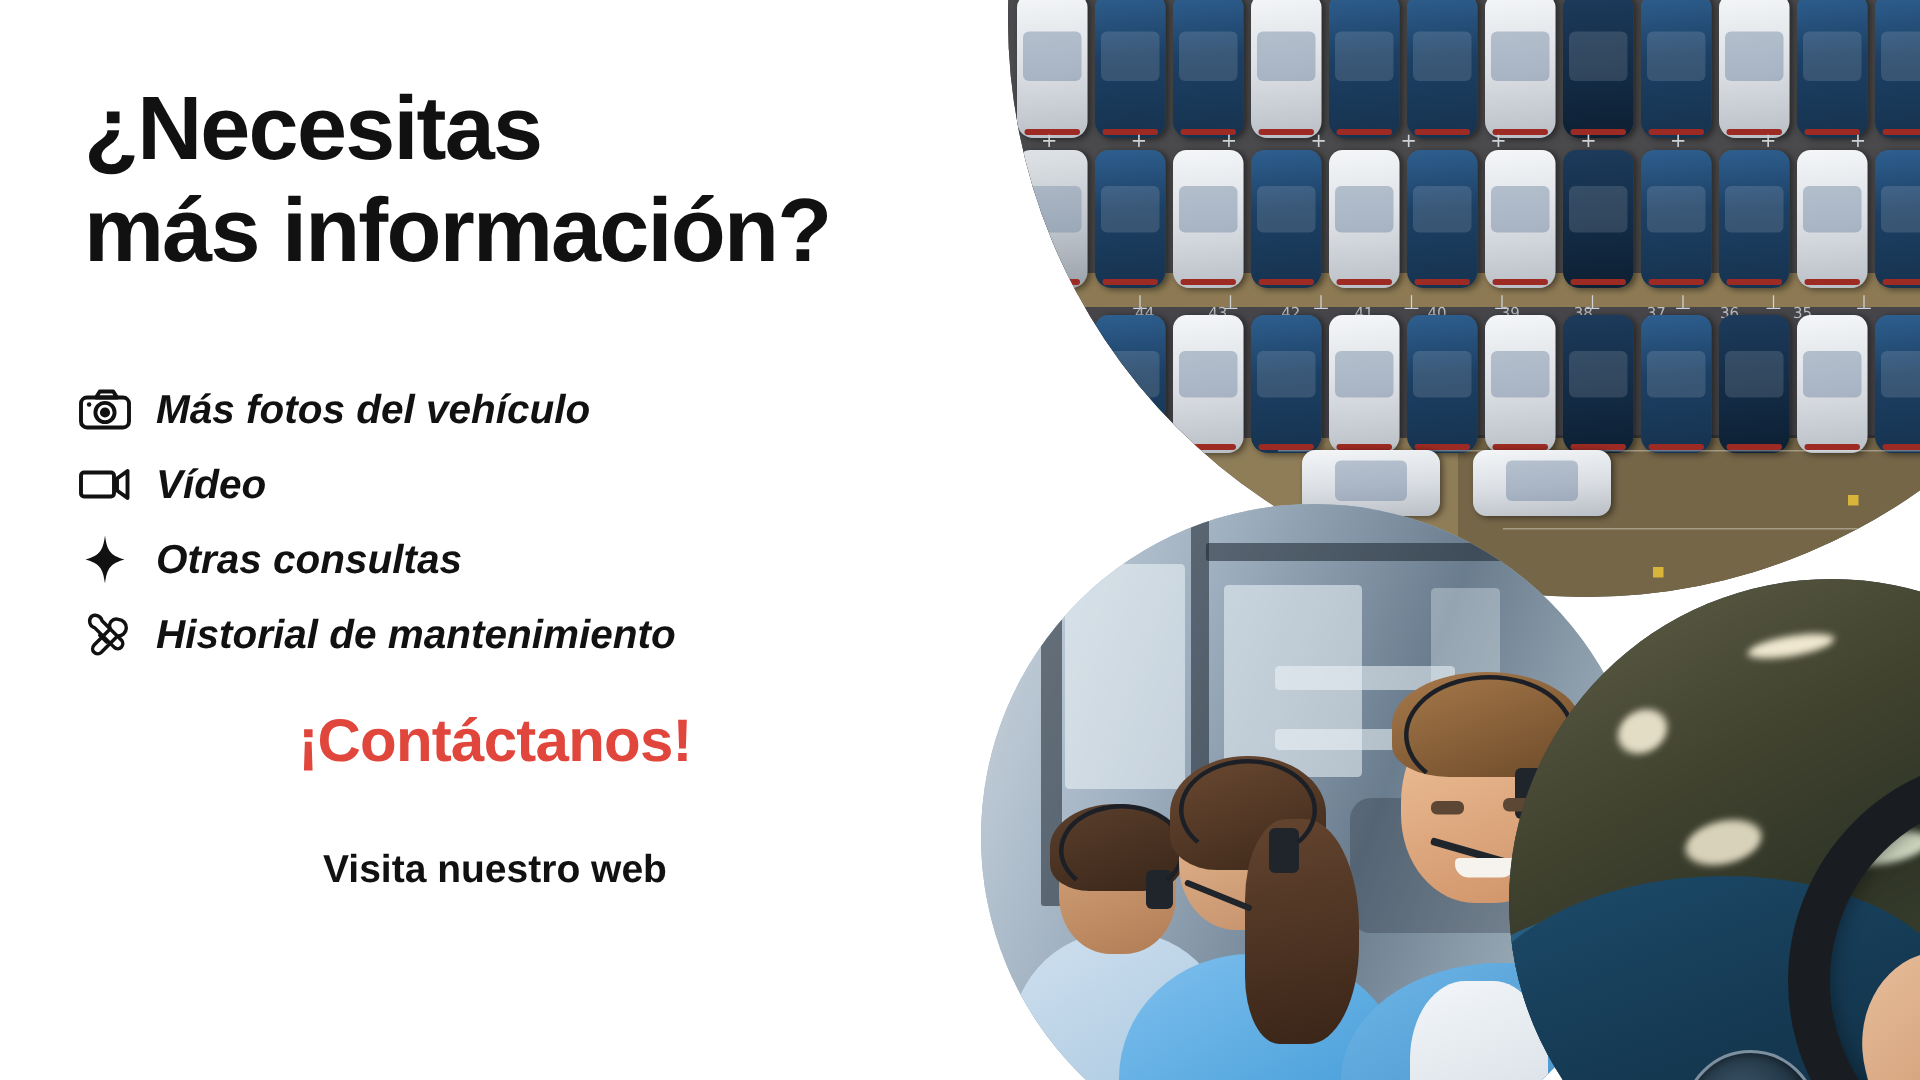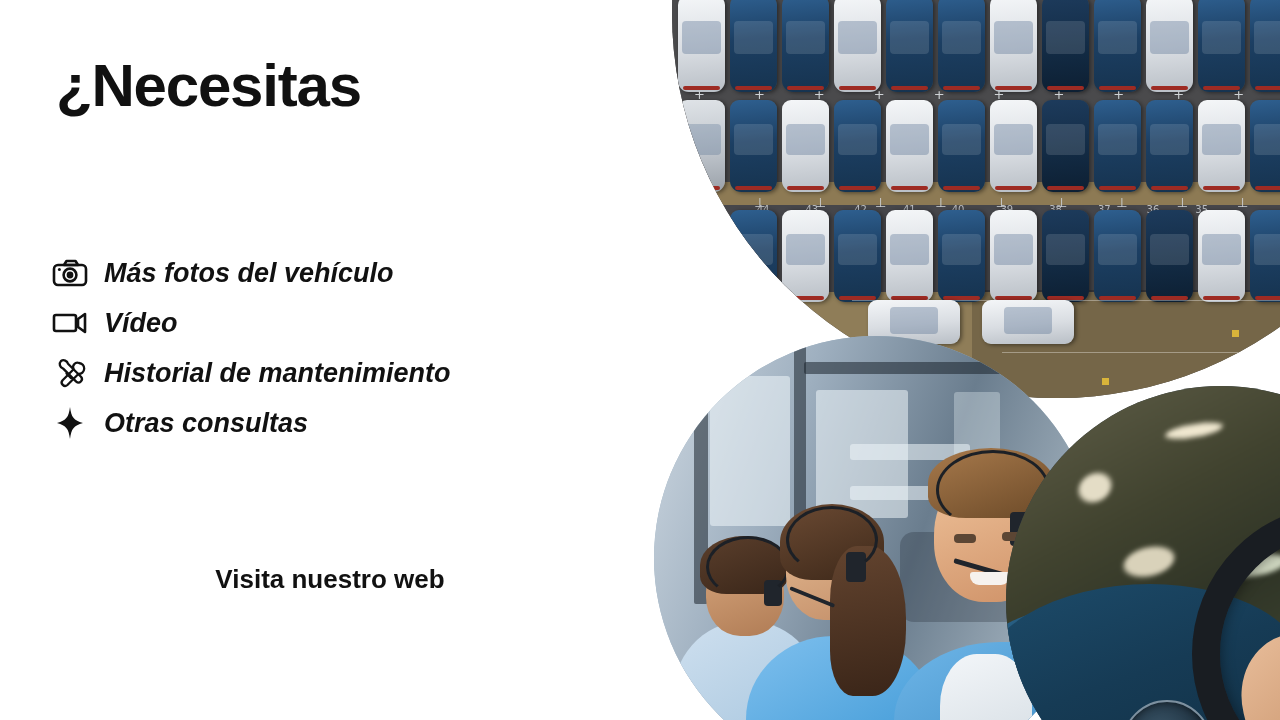--- a/index.html
+++ b/index.html
@@ -600,20 +600,21 @@
 
       <div class="dv-hand"></div>
 
     </div>
   </div>
 
   <div class="content">
 
     <h1 class="headline">
       <span class="l1">¿Necesitas</span>
+      <span class="l2">más información?</span>
     </h1>
 
     <ul class="feature-list">
 
       <li class="feature-item">
         <span class="feature-icon">
           <svg width="36" height="28" viewBox="0 0 36 28" aria-hidden="true">
             <rect x="2" y="6" width="32" height="20" rx="4" fill="none" stroke="#111" stroke-width="2.6"></rect>
             <path d="M12 6 L14.5 2 H23.5 L26 6 Z" fill="none" stroke="#111" stroke-width="2.6" stroke-linejoin="round"></path>
             <circle cx="18" cy="16" r="6.4" fill="none" stroke="#111" stroke-width="2.6"></circle>
@@ -629,39 +630,40 @@
           <svg width="36" height="26" viewBox="0 0 36 26" aria-hidden="true">
             <rect x="2" y="5" width="22" height="16" rx="2" fill="none" stroke="#111" stroke-width="2.6"></rect>
             <path d="M26 9 L33 4 V22 L26 17 Z" fill="none" stroke="#111" stroke-width="2.6" stroke-linejoin="round"></path>
           </svg>
         </span>
         <span class="feature-label">Vídeo</span>
       </li>
 
       <li class="feature-item">
         <span class="feature-icon">
+          <svg width="36" height="34" viewBox="0 0 36 34" aria-hidden="true">
+            <path d="M18 1 C19.4 11.4 21.6 14.2 31 17 C21.6 19.8 19.4 22.6 18 33 C16.6 22.6 14.4 19.8 5 17 C14.4 14.2 16.6 11.4 18 1 Z" fill="#111"></path>
+          </svg>
+        </span>
+        <span class="feature-label">Otras consultas</span>
+      </li>
+
+      <li class="feature-item">
+        <span class="feature-icon">
           <svg width="36" height="32" viewBox="0 0 36 32" aria-hidden="true">
             <g fill="none" stroke="#111" stroke-width="2.3" stroke-linejoin="round" stroke-linecap="round">
               <path d="M9 4 a4.6 4.6 0 0 0 2.2 7.6 l13 13 a3.4 3.4 0 0 0 4.8 -4.8 l-13 -13 A4.6 4.6 0 0 0 9 4 Z"></path>
               <path d="M27 6 a4.4 4.4 0 0 0 -5.4 6.2 l-11 11 a3.4 3.4 0 0 0 4.8 4.8 l11 -11 A4.4 4.4 0 0 0 27 6 Z"></path>
               <path d="M14.5 16.5 l4.6 4.6"></path>
             </g>
           </svg>
         </span>
         <span class="feature-label">Historial de mantenimiento</span>
       </li>
-
-      <li class="feature-item">
-        <span class="feature-icon">
-          <svg width="36" height="34" viewBox="0 0 36 34" aria-hidden="true">
-            <path d="M18 1 C19.4 11.4 21.6 14.2 31 17 C21.6 19.8 19.4 22.6 18 33 C16.6 22.6 14.4 19.8 5 17 C14.4 14.2 16.6 11.4 18 1 Z" fill="#111"></path>
-          </svg>
-        </span>
-        <span class="feature-label">Otras consultas</span>
-      </li>
     </ul>
 
+    <div class="cta" style="color:#E0463C">¡Contáctanos!</div>
 
     <div class="web-block">
       <span class="web-line">Visita nuestro web</span>
     </div>
   </div>
 </div>
 
 </body></html>

